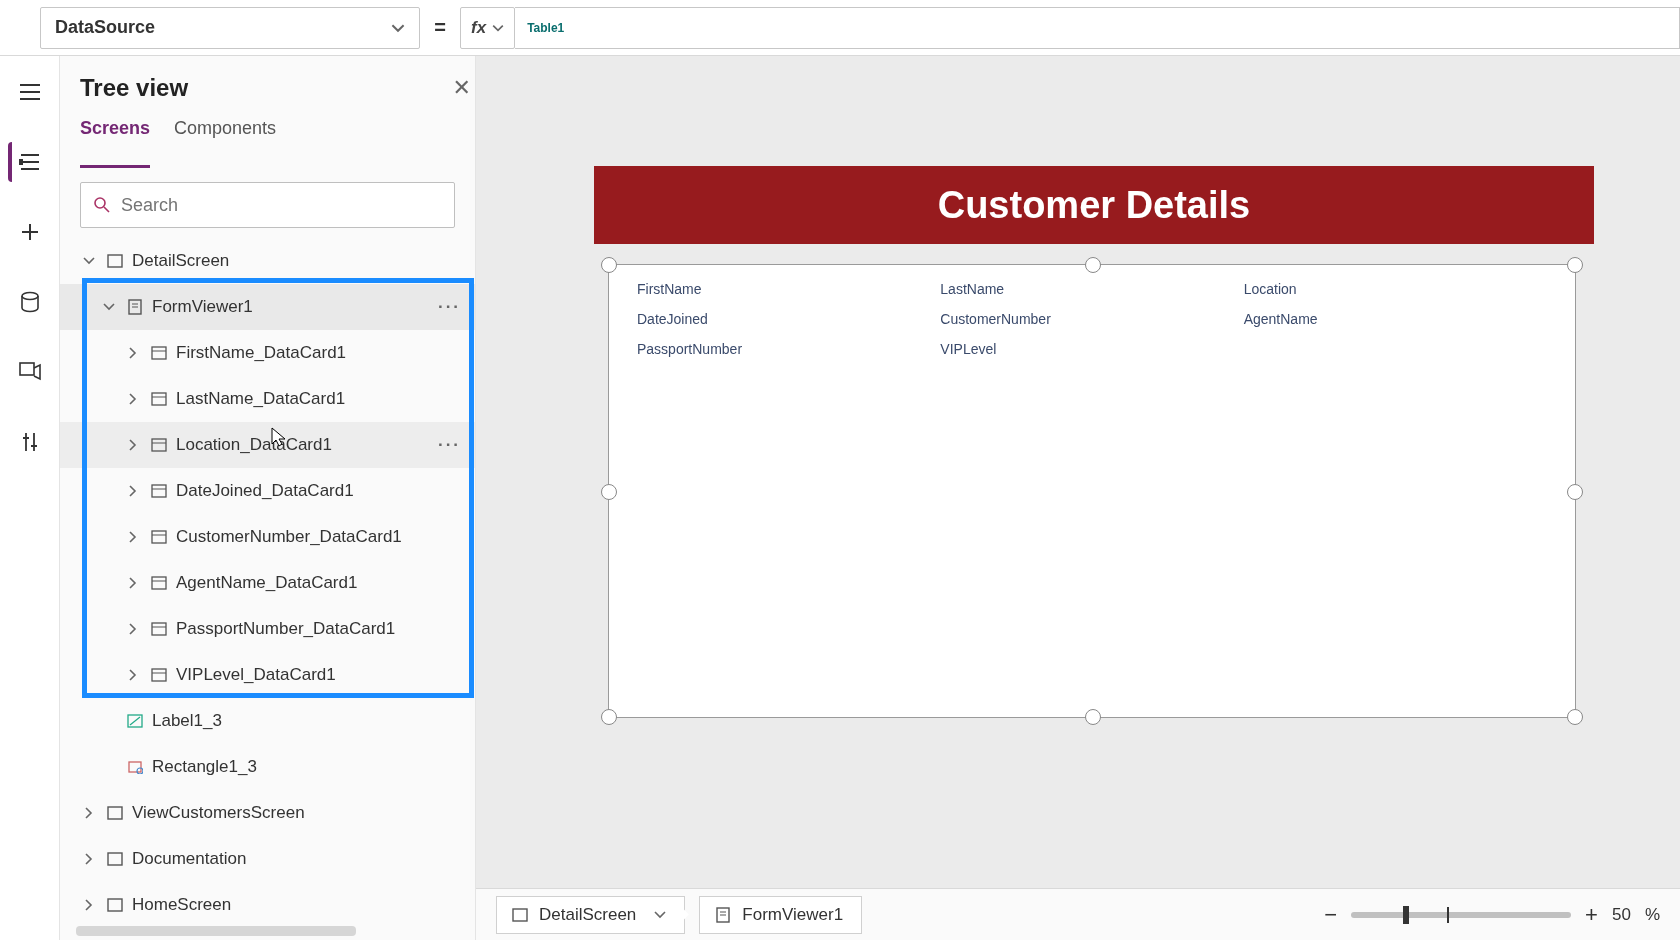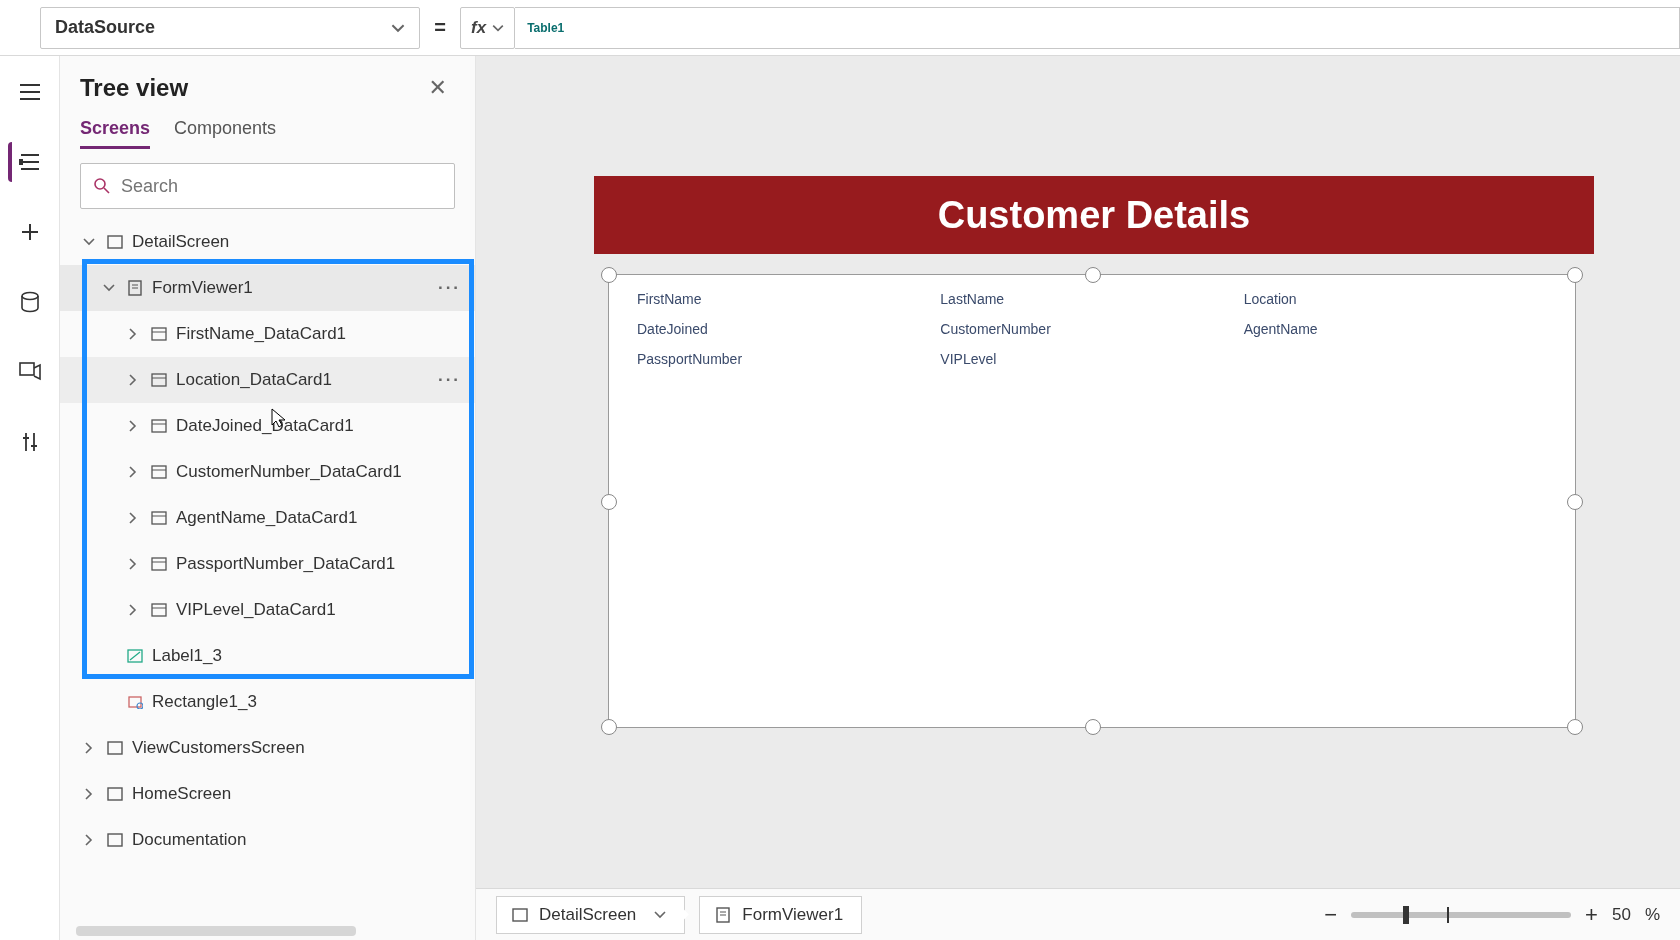--- a/index.html
+++ b/index.html
@@ -42,26 +42,26 @@
   }
   .rail-item.sel { border-left: 4px solid #742774; margin-left:-4px; }
 
   
   .tree-panel {
     width: 416px; background: #fafafa; border-right: 1px solid #e4e4e4;
     display: flex; flex-direction: column; position: relative;
   }
   .tree-header {
     display: flex; align-items: center; justify-content: space-between;
-    padding: 18px 28px 6px 20px;
+    padding: 18px 4px 6px 20px;
   }
   .tree-title { font-size: 24px; font-weight: 600; color: #222; }
   .close-x { font-size: 22px; color: #666; cursor: pointer; }
   .tabs { display: flex; gap: 24px; padding: 4px 20px 0 20px; }
-  .tab { font-size: 18px; color: #555; padding: 6px 0 7px 0; }
+  .tab { font-size: 18px; color: #555; padding: 6px 0 26px 0; }
   .tab.active { color: #742774; font-weight:600; border-bottom: 3px solid #742774; }
   .search-wrap { padding: 14px 20px 10px 20px; }
   .search-box {
     height: 46px; border: 1px solid #bfbfbf; border-radius: 2px; background: #fff;
     display: flex; align-items: center; padding: 0 12px; gap: 10px; color: #888;
   }
   .search-box input {
     border: none; outline: none; font-size: 18px; color: #444; flex:1; background:transparent;
   }
 
@@ -79,21 +79,21 @@
   .icon-box { width:18px; height:18px; display:inline-flex; align-items:center; justify-content:center;}
 
   
   .highlight-box {
     position: absolute; border: 5px solid #1a8cff; pointer-events: none; z-index:5;
   }
 
   
   .canvas-wrap { flex: 1; background: #ebebeb; position: relative; }
   .canvas {
-    position: absolute; left: 118px; top: 120px; width: 1000px; height: 556px;
+    position: absolute; left: 118px; top: 110px; width: 1000px; height: 556px;
   }
   .banner {
     height: 78px; background: #971b1e; color: #fff; font-size: 38px; font-weight: 700;
     display: flex; align-items: center; justify-content: center;
   }
   .form-box {
     position: absolute; left: 14px; top: 98px; width: 968px; height: 454px;
     background: #fff; border: 1px solid #9a9a9a;
   }
   .fields { padding: 16px 28px; display:grid; grid-template-columns: repeat(3,1fr); row-gap: 14px; }
@@ -262,20 +262,34 @@
             </svg>
           </span>
         <span class="icon-box">
             <svg width="16" height="14">
               <rect x="1" y="1" width="14" height="12" stroke="#555" stroke-width="1.3" fill="none"></rect>
               <path d="M1 5 H15" stroke="#555" stroke-width="1"></path>
             </svg>
           </span>
         <span>FirstName_DataCard1</span>
       </div>
+      <div class="tree-item indent2">
+        <span class="chev">
+            <svg width="12" height="12">
+              <path d="M3 1 L8 6 L3 11" stroke="#666" stroke-width="1.6" fill="none"></path>
+            </svg>
+          </span>
+        <span class="icon-box">
+            <svg width="16" height="14">
+              <rect x="1" y="1" width="14" height="12" stroke="#555" stroke-width="1.3" fill="none"></rect>
+              <path d="M1 5 H15" stroke="#555" stroke-width="1"></path>
+            </svg>
+          </span>
+        <span>LastName_DataCard1</span>
+      </div>
       <div class="tree-item indent2 hover">
         <span class="chev">
             <svg width="12" height="12">
               <path d="M3 1 L8 6 L3 11" stroke="#666" stroke-width="1.6" fill="none"></path>
             </svg>
           </span>
         <span class="icon-box">
             <svg width="16" height="14">
               <rect x="1" y="1" width="14" height="12" stroke="#555" stroke-width="1.3" fill="none"></rect>
               <path d="M1 5 H15" stroke="#555" stroke-width="1"></path>
@@ -394,34 +408,34 @@
         <span class="chev">
             <svg width="12" height="12">
               <path d="M3 1 L8 6 L3 11" stroke="#666" stroke-width="1.6" fill="none"></path>
             </svg>
           </span>
         <span class="icon-box">
             <svg width="16" height="14">
               <rect x="1" y="1" width="14" height="12" stroke="#555" stroke-width="1.4" fill="none"></rect>
             </svg>
           </span>
+        <span>Documentation</span>
+      </div>
+      <div class="tree-item">
+        <span class="chev">
+            <svg width="12" height="12">
+              <path d="M3 1 L8 6 L3 11" stroke="#666" stroke-width="1.6" fill="none"></path>
+            </svg>
+          </span>
+        <span class="icon-box">
+            <svg width="16" height="14">
+              <rect x="1" y="1" width="14" height="12" stroke="#555" stroke-width="1.4" fill="none"></rect>
+            </svg>
+          </span>
         <span>HomeScreen</span>
-      </div>
-      <div class="tree-item">
-        <span class="chev">
-            <svg width="12" height="12">
-              <path d="M3 1 L8 6 L3 11" stroke="#666" stroke-width="1.6" fill="none"></path>
-            </svg>
-          </span>
-        <span class="icon-box">
-            <svg width="16" height="14">
-              <rect x="1" y="1" width="14" height="12" stroke="#555" stroke-width="1.4" fill="none"></rect>
-            </svg>
-          </span>
-        <span>Documentation</span>
       </div>
 
       <div class="fake-scroll"></div>
 
       <div class="highlight-box" style="left:22px; top:40px; width:392px; height:420px;"></div>
 
       <div class="cursor" style="left:210px; top:188px;">
         <svg width="18" height="22">
             <path d="M2 2 L2 18 L6 14 L9 20 L12 18 L9 13 L15 13 Z" fill="#fff" stroke="#000" stroke-width="1"></path>
           </svg>

